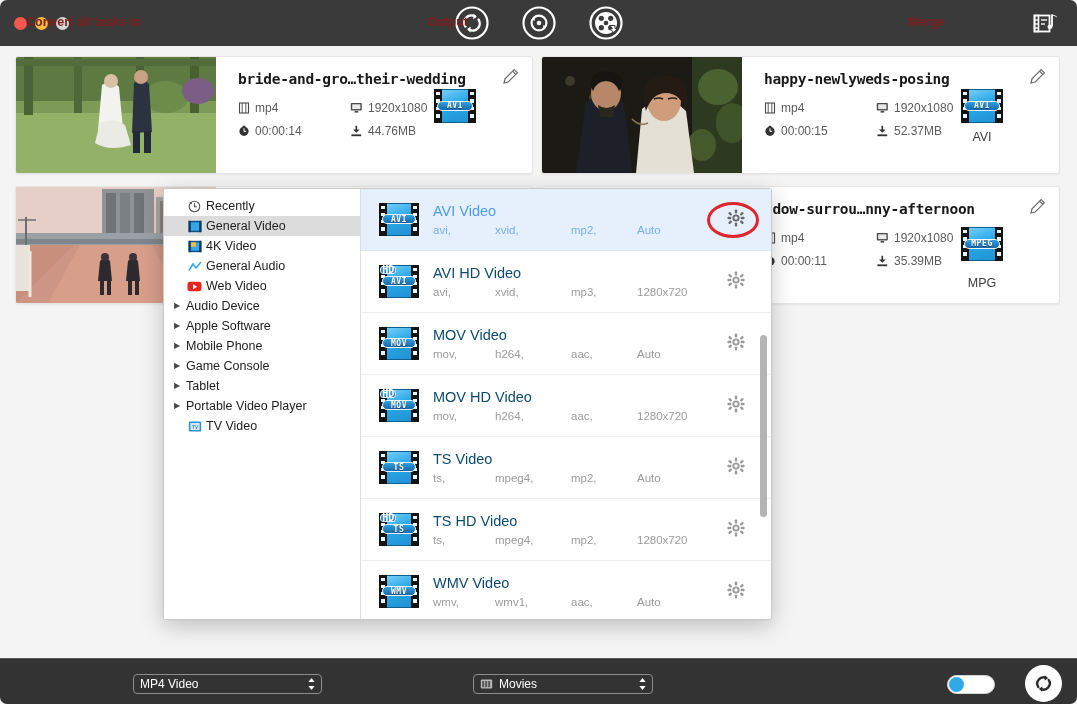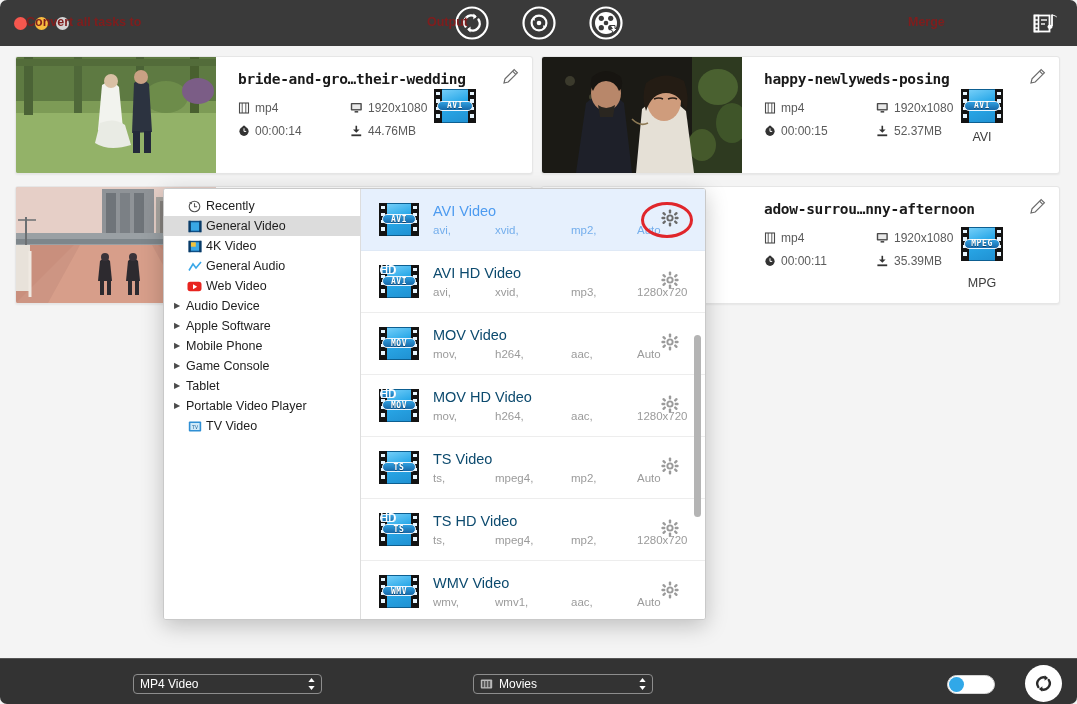--- a/index.html
+++ b/index.html
@@ -113,28 +113,28 @@
     color: #ffffff; font-family: "DejaVu Sans Mono", monospace;
     font-size: 8px; font-weight: bold; letter-spacing: 0.6px;
     display: flex; align-items: center; justify-content: center;
     text-shadow: 0 1px 0 rgba(0,0,0,0.4);
   }
   .film .hd {
     position: absolute; left: 3%; top: 2%; width: 40%; height: 26%;
     background: linear-gradient(180deg, #3aa6e4, #1a72b0);
     border: 1px solid #dff1ff; border-radius: 3px;
     color: #fff; font-family: "DejaVu Sans Mono", monospace;
-    font-size: 13px; font-weight: normal;
+    font-size: 10px; font-weight: bold;
     display: flex; align-items: center; justify-content: center; text-align: right;
   }
 
   
   .panel {
     position: absolute; left: 163px; top: 142px;
-    width: 543px; height: 432px;
+    width: 609px; height: 432px;
     background: #ffffff;
     border: 1px solid #c9c9c9;
     border-radius: 3px;
     box-shadow: 0 6px 22px rgba(0,0,0,0.22);
     display: flex; overflow: hidden;
     z-index: 30;
   }
 
   .panel-left {
     width: 197px; flex: none;

